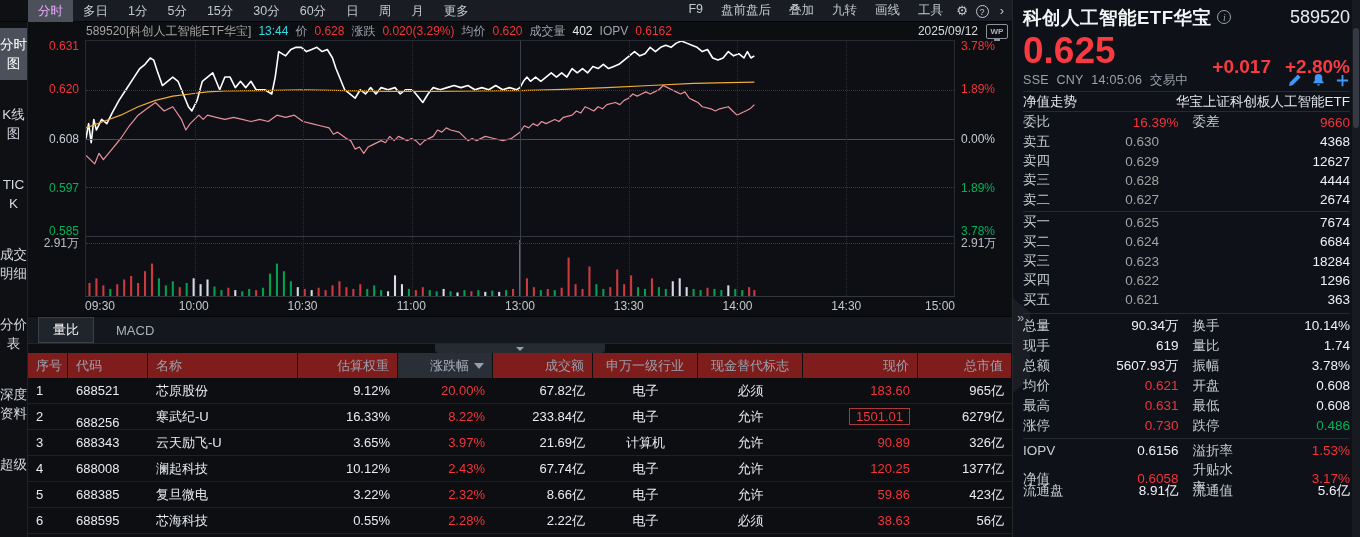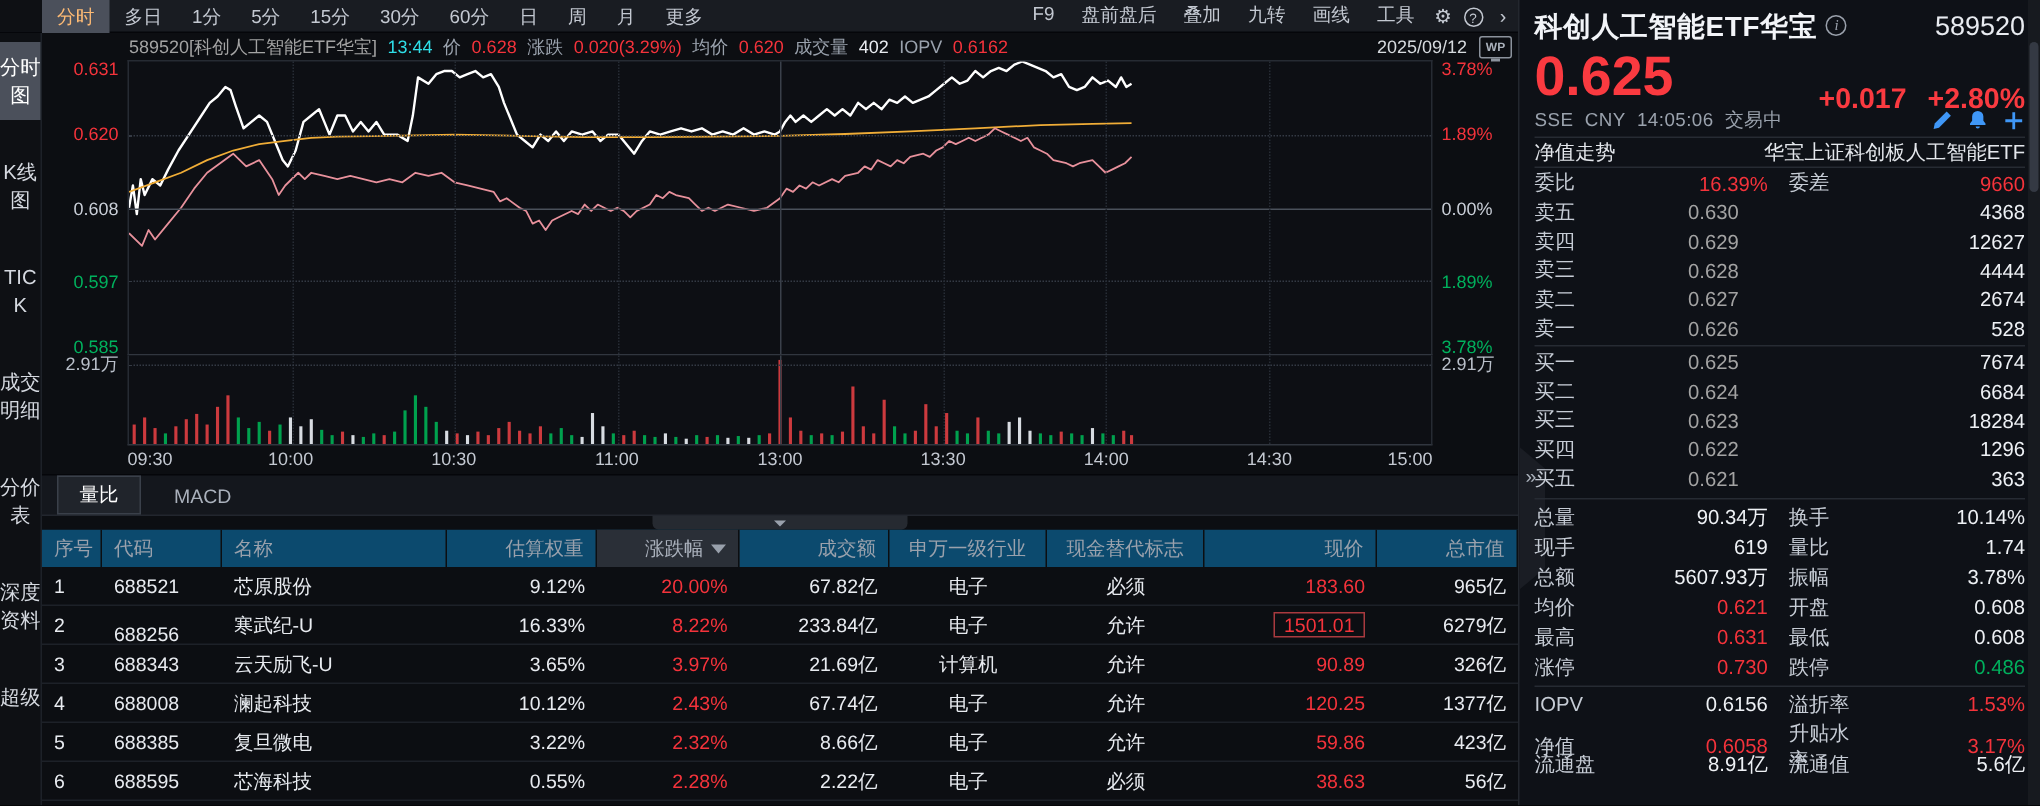--- a/index.html
+++ b/index.html
@@ -4,21 +4,21 @@
 <style>
   * { margin:0; padding:0; box-sizing:border-box; }
   html,body { background:#000; }
   body { font-family:"Liberation Sans","DejaVu Sans",sans-serif; }
   .app { position:relative; width:1360px; height:537px; background:#0c0e12; overflow:hidden; color:#e8ebf0; }
 
   
   .topbar { position:absolute; left:0; top:0; width:1012px; height:22px; background:#191c22; border-bottom:1px solid #05060a; display:flex; align-items:center; }
   .topbar-corner { width:28px; height:100%; background:#0e1014; }
   .tb-tab { padding:0 10px; height:22px; line-height:22px; font-size:12.5px; color:#c3c8d1; cursor:default; }
-  .tb-tab.active { background:#4b505b; color:#fdba74; }
+  .tb-tab.active { background:#4b505b; color:#f0abfc; }
   .tb-right { margin-left:auto; display:flex; align-items:center; }
   .tb-tool { padding:0 9px; font-size:12.5px; color:#c3c8d1; }
   .tb-icon { width:20px; text-align:center; color:#c3c8d1; font-size:13px; }
   .help-circle { display:inline-block; width:13px; height:13px; border:1px solid #c3c8d1; border-radius:50%; font-size:9px; line-height:12px; text-align:center; color:#c3c8d1; }
 
   
   .sidebar { position:absolute; left:0; top:22px; width:28px; height:515px; background:#0e1014; border-right:1px solid #1d2128; display:flex; flex-direction:column; align-items:center; gap:18px; padding-top:6px; overflow:hidden; }
   .side-item { width:28px; text-align:center; font-size:13.5px; line-height:19px; color:#d5d9e0; padding:7px 0; word-break:break-all; }
   .side-item.active { background:#4b505b; color:#fff; }
 
@@ -60,21 +60,21 @@
   
   .ind-row { height:28px; background:#14171d; border-top:1px solid #05060a; border-bottom:1px solid #22262e; display:flex; align-items:center; padding-left:10px; }
   .ind-tab { font-size:13px; color:#aab1bc; padding:3px 14px; margin-right:8px; }
   .ind-tab.active { border:1px solid #3a404a; background:#20242b; color:#fff; }
   .collapse-row { height:9px; position:relative; background:#0c0e12; }
   .collapse-handle { position:absolute; left:50%; transform:translateX(-50%); top:0; width:170px; height:9px; background:#262a31; border-radius:0 0 4px 4px; display:flex; align-items:center; justify-content:center; }
   .collapse-handle .tri { width:0; height:0; border-left:4px solid transparent; border-right:4px solid transparent; border-top:4px solid #9aa1ac; }
 
   
   .tbl { position:relative; width:984px; overflow:hidden; height:185px; font-size:13px; }
-  .tbl-header { display:flex; height:25px; background:#0c4a6e; color:#9aa1ac; align-items:flex-end;font-family:Liberation Serif, serif; }
+  .tbl-header { display:flex; height:25px; background:#7f1d1d; color:#9aa1ac; align-items:flex-end;font-family:Liberation Serif, serif; }
   .tbl-header .cell { border-right:1px solid #0c0e11; height:100%; display:flex; align-items:center; }
   .tbl-header .cell.sorted { background:#2a2f37; color:#aab1bc; }
   .tbl-row { display:flex; height:26px; align-items:center; border-bottom:1px solid #1d2128; color:#e8ebf0; background:#0c0e12; }
   .cell { padding:0 8px; overflow:hidden; white-space:nowrap; }
   .al { justify-content:flex-start; text-align:left; }
   .ar { justify-content:flex-end; text-align:right; }
   .ac { justify-content:center; text-align:center; }
   .cell-red { color:#f4333b; }
   .boxed { border:1px solid #a93a3f; padding:0 6px; line-height:18px; }
   .sort-tri { display:inline-block; margin-left:5px; width:0; height:0; border-left:5px solid transparent; border-right:5px solid transparent; border-top:6px solid #98a0ab; }
@@ -516,25 +516,20 @@
           <div class="book-row">
             <span class="lbl">卖三</span>
             <span class="price">0.628</span>
             <span class="qty">4444</span>
           </div>
           <div class="book-row">
             <span class="lbl">卖二</span>
             <span class="price">0.627</span>
             <span class="qty">2674</span>
           </div>
-          <div class="book-row">
-            <span class="lbl">卖一</span>
-            <span class="price">0.626</span>
-            <span class="qty">528</span>
-          </div>
         </div>
       <div class="book-sep"></div>
       <div id="bids">
           <div class="book-row">
             <span class="lbl">买一</span>
             <span class="price">0.625</span>
             <span class="qty">7674</span>
           </div>
           <div class="book-row">
             <span class="lbl">买二</span>

